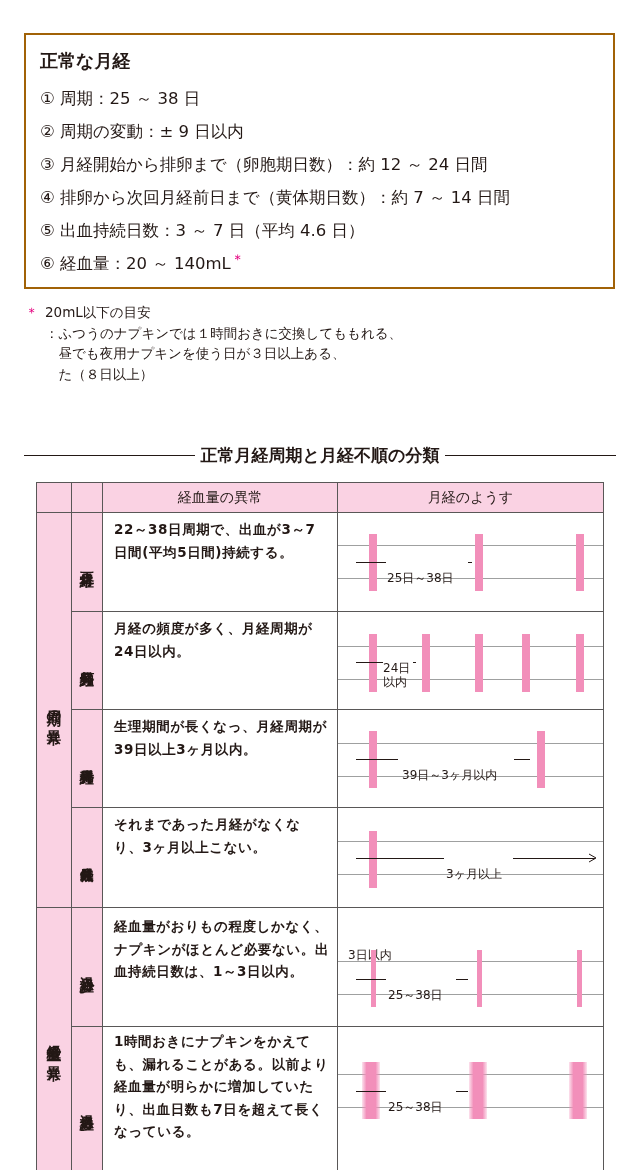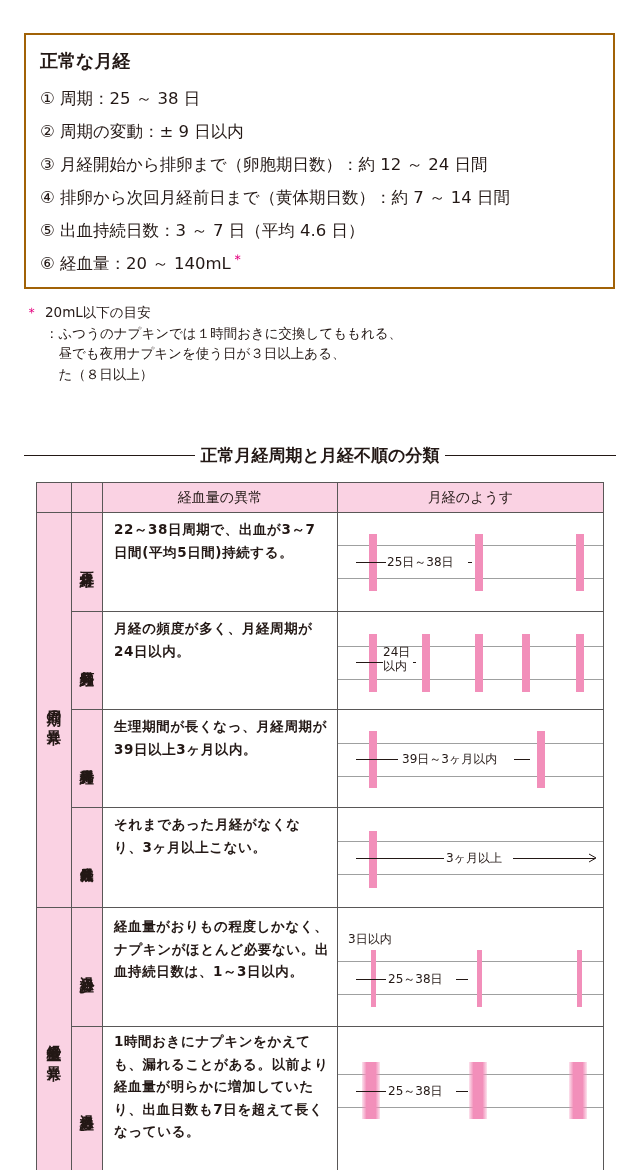--- a/index.html
+++ b/index.html
@@ -28,21 +28,21 @@
            letter-spacing:1px; margin:0 auto; line-height:18px; }
   .sub { background:#fad2e3; vertical-align:middle !important; }
   .sub .vtext { font-size:14.5px; line-height:18px; }
   .desc { font-size:13.5px; font-weight:bold; line-height:22.5px; padding:5px 8px 0 11px !important;
           letter-spacing:0.6px; }
   .viz { position:relative; }
   .viz .hl { position:absolute; left:0; right:0; height:1px; background:#9fa0a0; }
   .viz .bar { position:absolute; width:8px; background:#f28fba; }
   .viz .bar.thin { width:5px; }
   .viz .bar.thick { width:18px; background:linear-gradient(90deg, rgba(242,143,186,0.25), #f28fba 25%, #f28fba 75%, rgba(242,143,186,0.25)); }
-  .viz .lbl { position:absolute; font-size:12px; background:transparent; white-space:nowrap; line-height:14px; }
+  .viz .lbl { position:absolute; font-size:12px; background:transparent; white-space:nowrap; line-height:14px;margin-top:16px; }
   .viz .tick { position:absolute; height:1px; background:#231815; }
 </style>
 </head>
 <body>
 
 <div class="box">
   <div class="box-title">正常な月経</div>
   <div class="box-item">① 周期：25 ～ 38 日</div>
   <div class="box-item">② 周期の変動：± 9 日以内</div>
   <div class="box-item">③ 月経開始から排卵まで（卵胞期日数）：約 12 ～ 24 日間</div>

